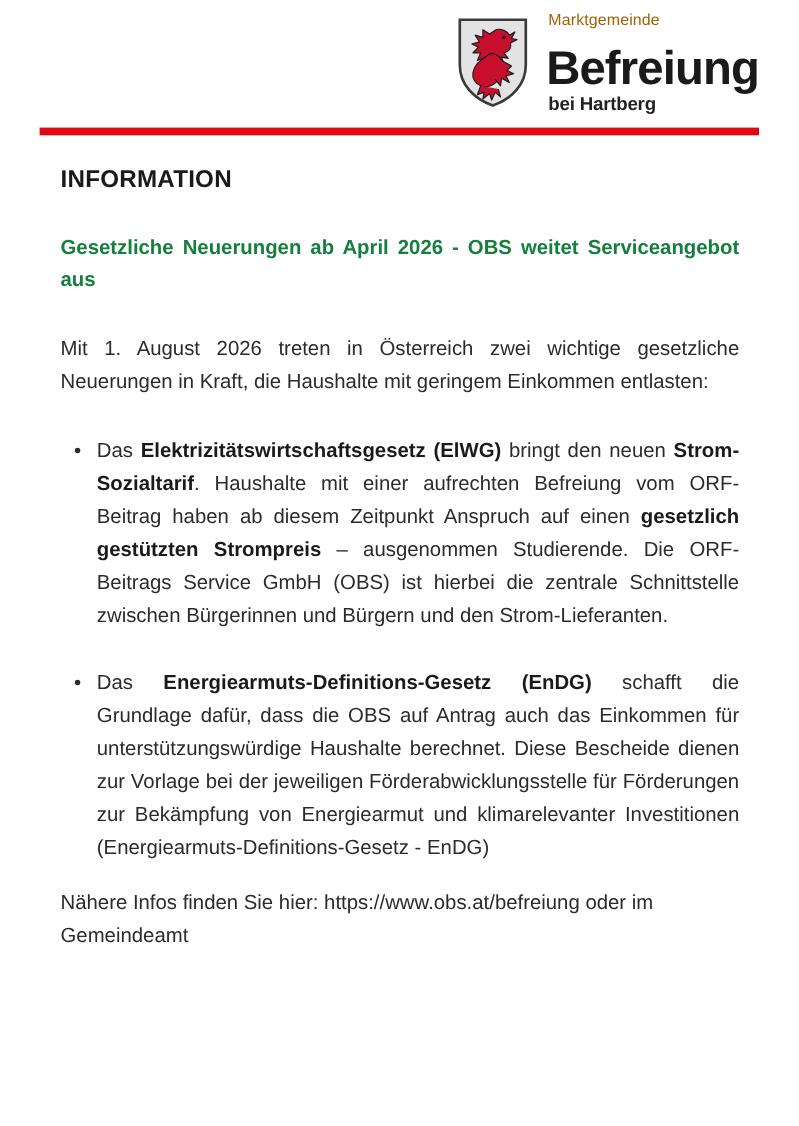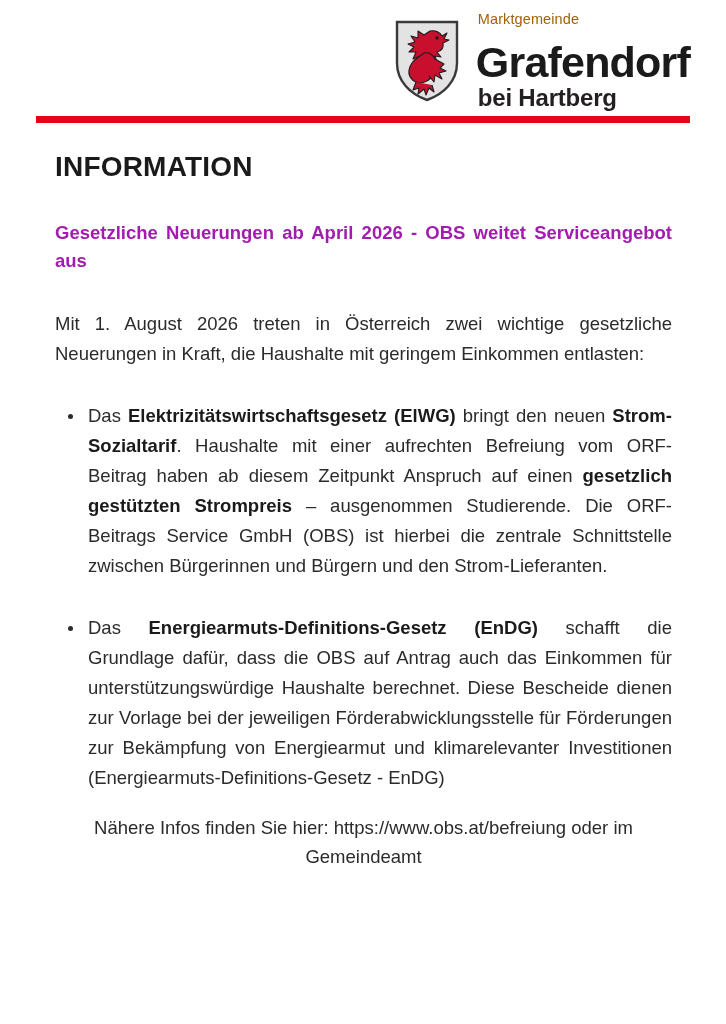--- a/index.html
+++ b/index.html
@@ -53,21 +53,21 @@
     padding-left: 2px;
   }
   .logo-main {
     font-size: 43px;
     font-weight: 700;
     color: #1a1a1a;
     letter-spacing: -0.8px;
     line-height: 0.98;
   }
   .logo-sub-bottom {
-    font-size: 24px;
+    font-size: 17px;
     font-weight: 700;
     color: #231f20;
     letter-spacing: -0.2px;
     margin-top: 3px;
     padding-left: 2px;
   }
 
   
   .red-rule {
     position: absolute;
@@ -79,46 +79,46 @@
   }
 
   
   .content {
     position: absolute;
     left: 55px;
     top: 150px;
     width: 617px;
   }
   .doc-heading {
-    font-size: 28px;
+    font-size: 22px;
     font-weight: 700;
     letter-spacing: 0.2px;
     color: #1a1a1a;
     margin: 0 0 35px 0;
     line-height: 1.2;
   }
   .doc-subheading {
     font-size: 18.5px;
     font-weight: 700;
-    color: #a21caf;
+    color: #15803d;
     margin: 0 0 33px 0;
     line-height: 1.55;
     text-align: justify;
     text-justify: inter-word;
   }
   .para {
     font-size: 18.5px;
     font-weight: 400;
     color: #2b2b2b;
     margin: 0 0 26px 0;
     line-height: 1.62;
     text-align: justify;
     text-justify: inter-word;
   }
-  .para:last-child { margin-bottom: 13px; text-align: center; }
+  .para:last-child { margin-bottom: 13px; }
   .para-last {
     text-align: left;
   }
 
   ul.bullets {
     list-style: none;
     margin: 0 0 20px 0;
     padding: 0;
   }
   ul.bullets li {
@@ -165,21 +165,21 @@
         <path d="M41 40 L50 45 L46 49 L52 52 L45 54 L48 60 L41 56 L40 63 L35 57"></path>
         <path d="M22 63 L19 71 L25 69 L24 75 L30 70 L32 76 L35 69 L40 73 L38 66"></path>
       </g>
       <g fill="#1d1d1d">
         <circle cx="43" cy="19" r="1.7"></circle>
       </g>
     </svg>
 
     <div class="logo-text">
       <div class="logo-sub-top">Marktgemeinde</div>
-      <div class="logo-main">Grafendorf</div>
+      <div class="logo-main">Befreiung</div>
       <div class="logo-sub-bottom">bei Hartberg</div>
     </div>
   </div>
 </div>
 
 <div class="red-rule"></div>
 
 <div class="content">
 
   <h1 class="doc-heading">INFORMATION</h1>

